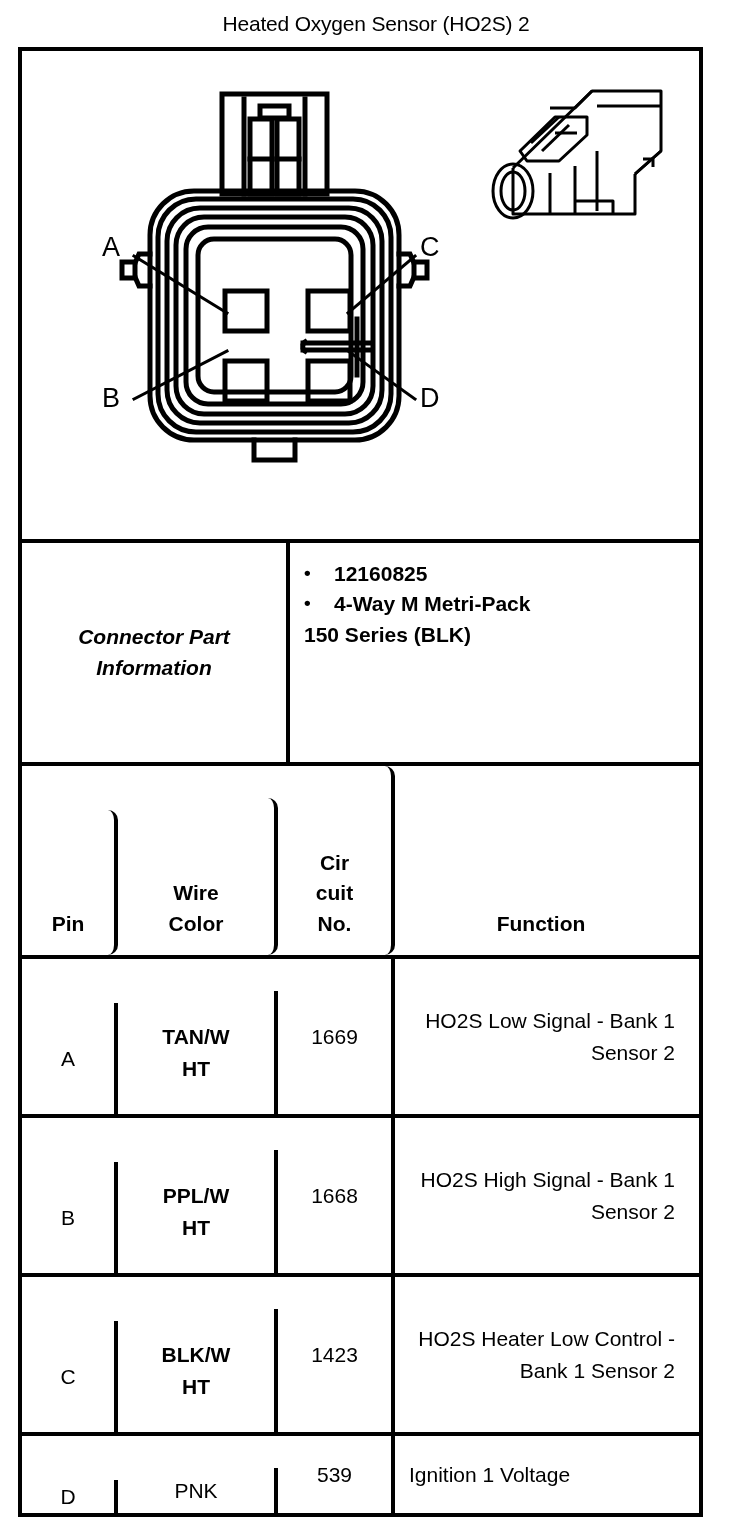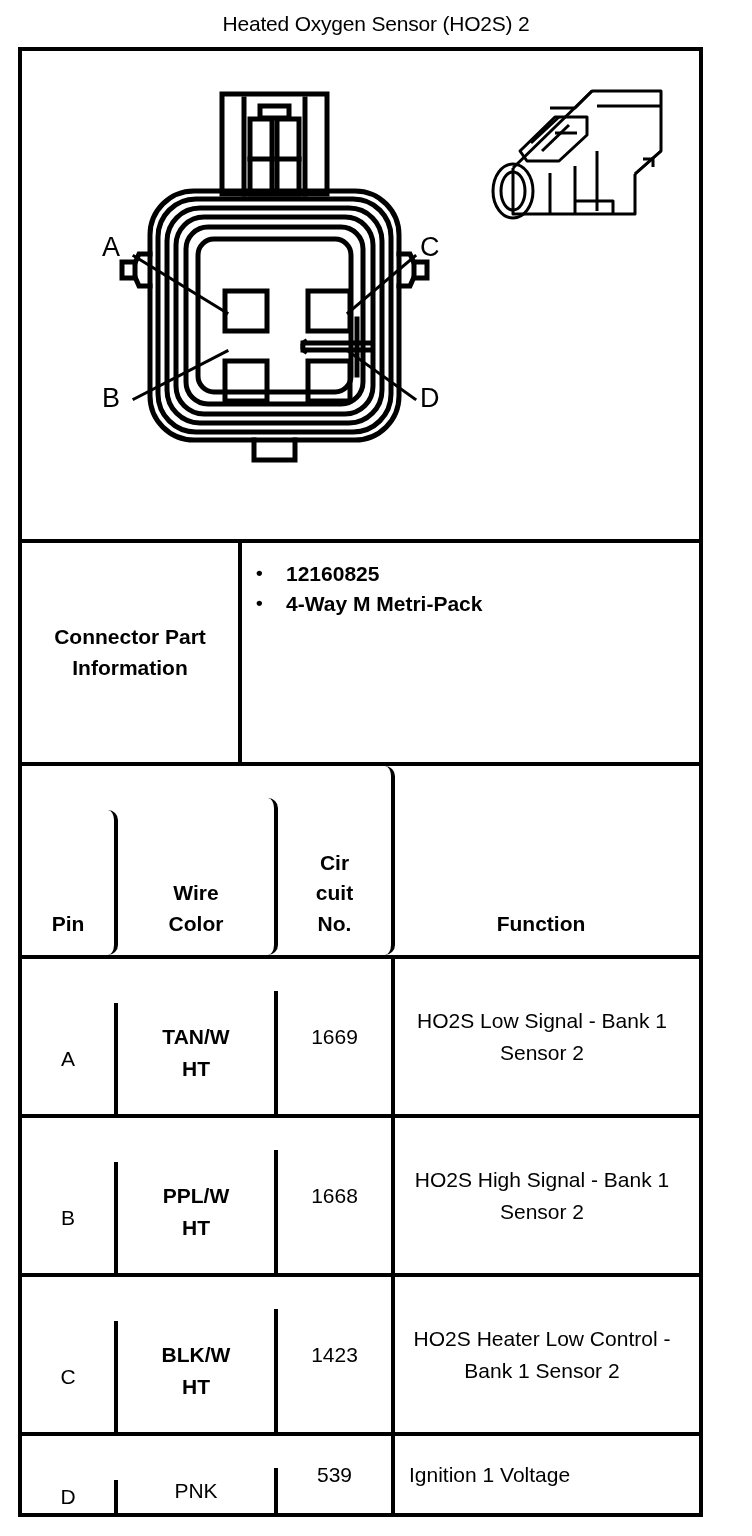--- a/index.html
+++ b/index.html
@@ -81,28 +81,29 @@
   .cell:last-child { border-right: 0; }
 
   .c-pin      { width: 96px; margin-top: 44px; }
   .c-wire     { width: 160px; margin-top: 32px; }
   .c-circuit  { width: 117px; }
   .c-function { width: 292px; }
 
   
   .row-partinfo { height: 223px; }
   .partinfo-label {
-    width: 220px;
+    width: 268px;
     align-items: center;
     justify-content: center;
     text-align: center;
     font-weight: bold;
     font-size: 21px;
     line-height: 1.45;
     padding: 0 14px;
+    font-style: italic;
   }
   .partinfo-body {
     width: 409px;
     border-right: 0;
     display: block;
     padding: 16px 14px 0 14px;
     font-weight: bold;
     font-size: 21px;
     line-height: 1.45;
   }
@@ -141,21 +142,21 @@
     line-height: 1.5;
   }
   .row-data .c-pin,
   .row-data .c-wire,
   .row-data .c-circuit {
     justify-content: center;
     text-align: center;
   }
   .row-data .c-function {
     justify-content: flex-start;
-    text-align: center;
+    text-align: right;
     padding: 0 12px 0 14px;
   }
   .row-a { height: 159px; }
   .row-b { height: 159px; }
   .row-c { height: 159px; }
   .row-d { height: 81px; }
   .wire-stack { display: block; width: 100%; font-weight: bold; }
 </style>
 </head>
 <body>
@@ -257,20 +258,21 @@
     </div>
     <div class="cell partinfo-body">
       <div class="bullet-line">
         <span class="bullet-dot">•</span>
         <span class="bullet-text">12160825</span>
       </div>
       <div class="bullet-line">
         <span class="bullet-dot">•</span>
         <span class="bullet-text">4-Way M Metri-Pack</span>
       </div>
+      <div class="partinfo-cont">150 Series (BLK)</div>
     </div>
   </div>
 
   <div class="tbl-row row-head">
     <div class="cell c-pin">
       <span>Pin</span>
     </div>
     <div class="cell c-wire">
       <div class="head-stack">
         <div>Wire</div>

